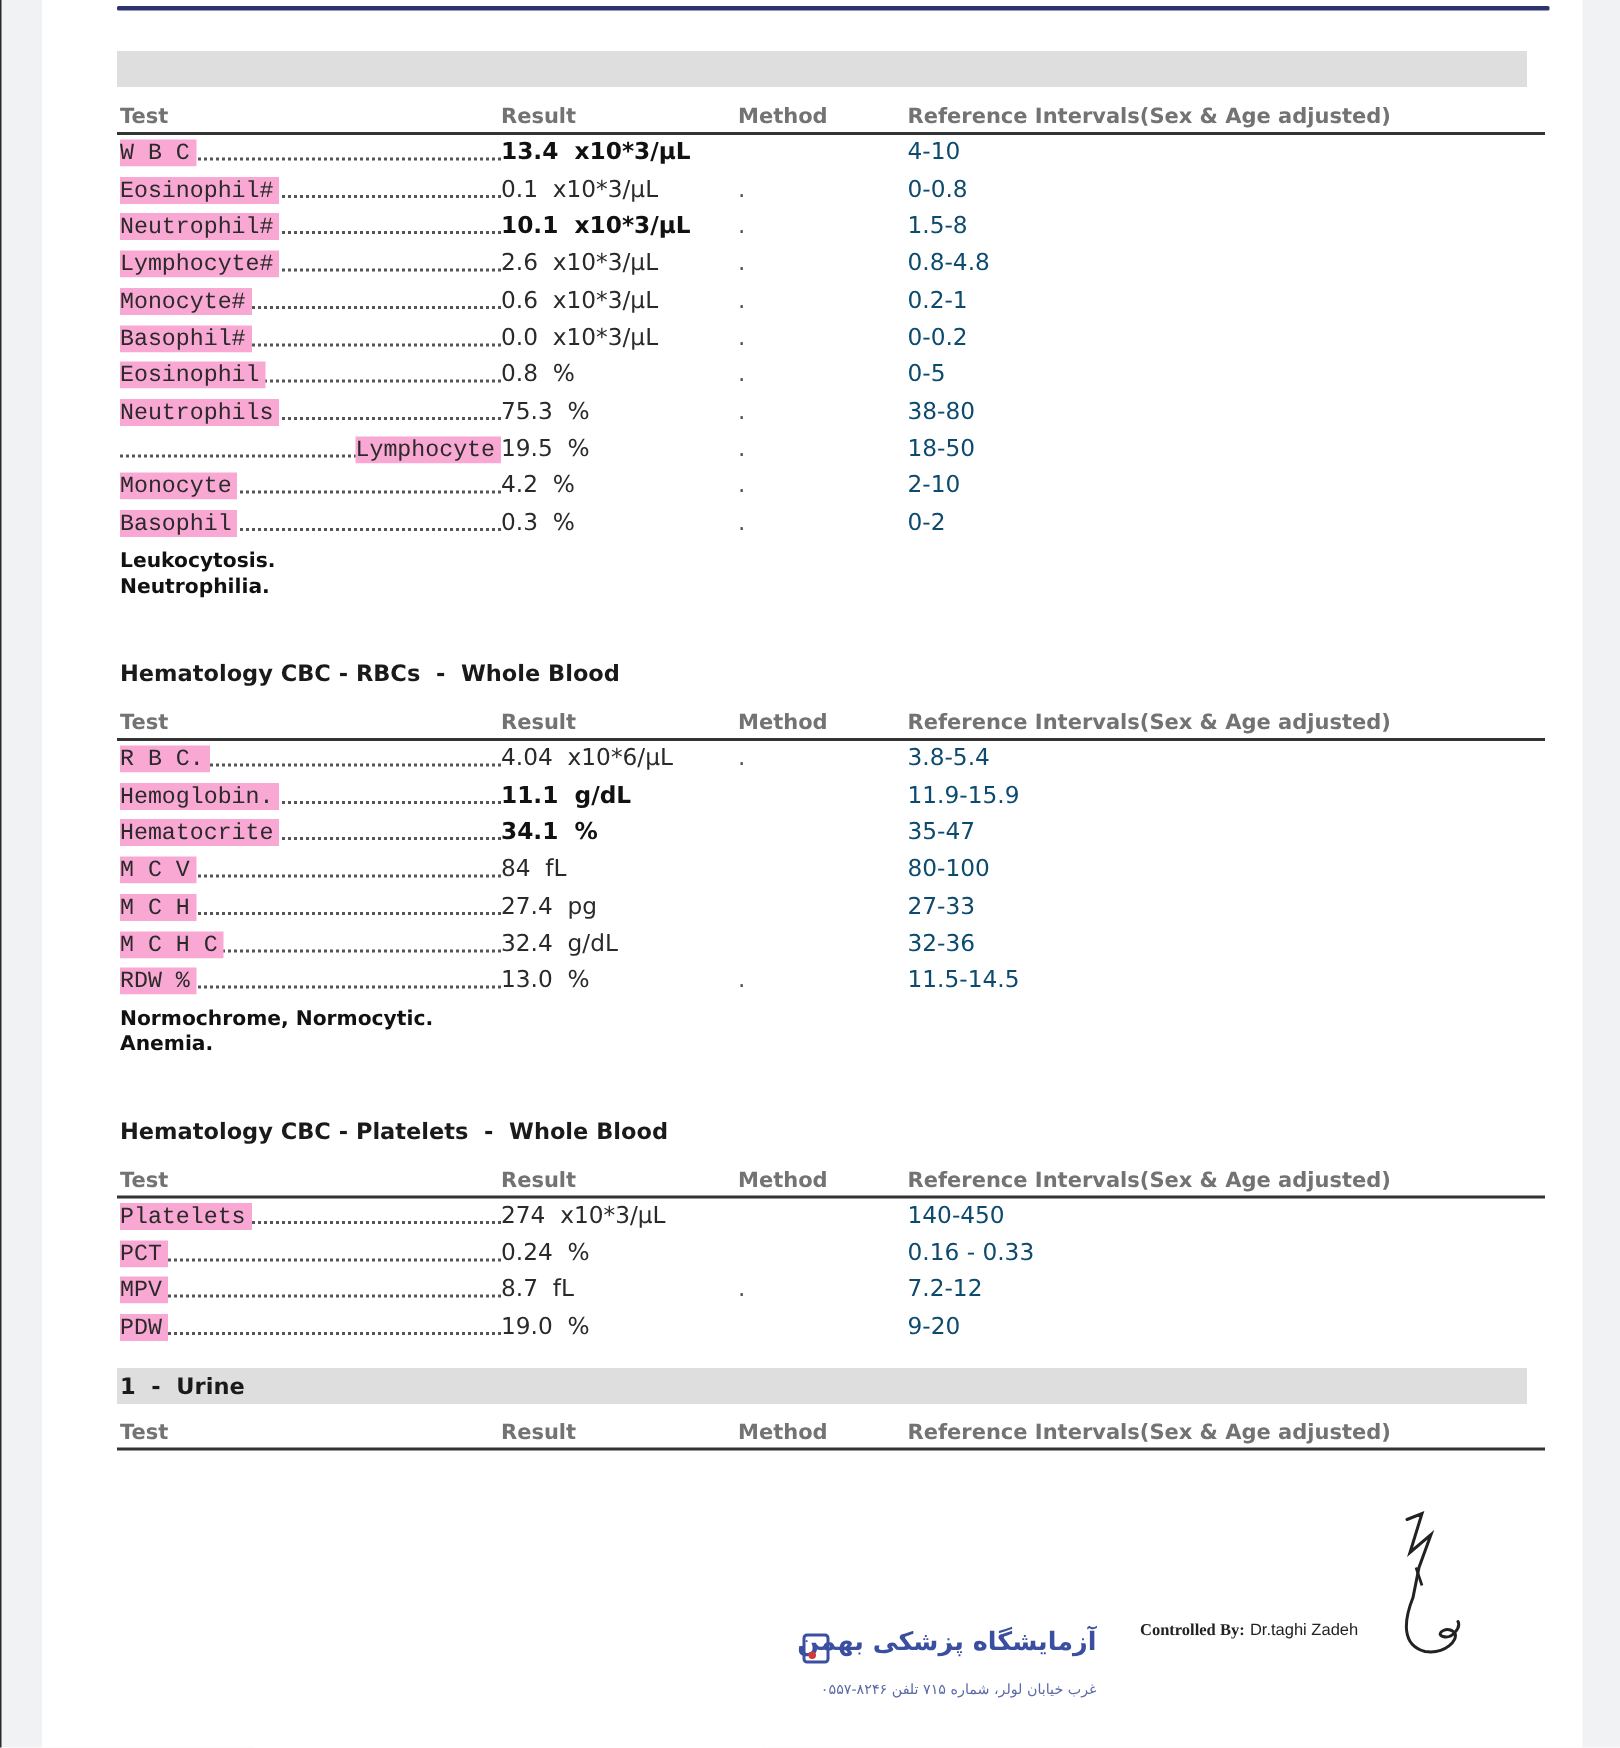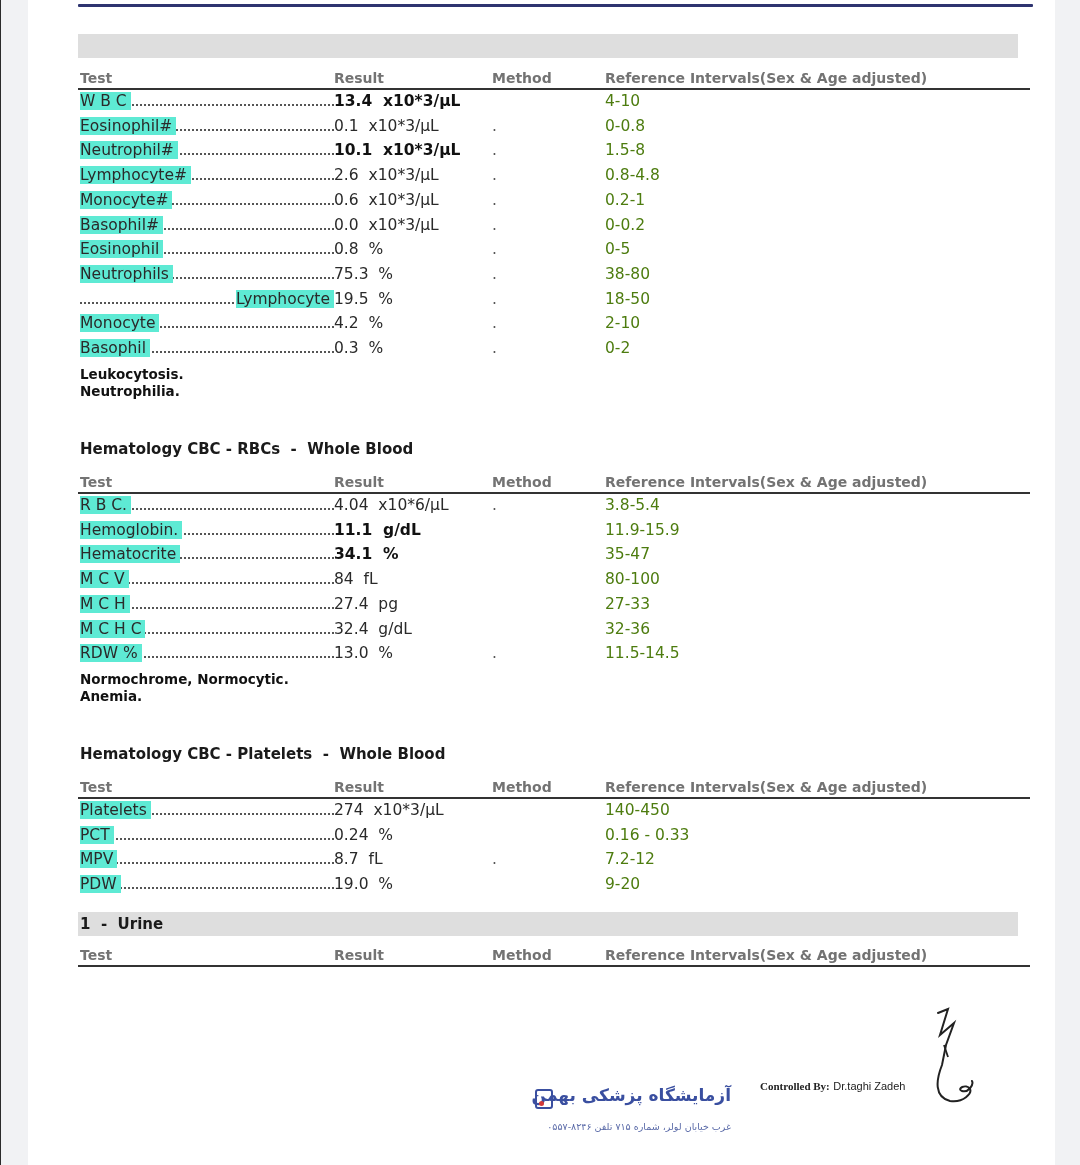--- a/index.html
+++ b/index.html
@@ -29,28 +29,28 @@
   }
   .hdr {
     position: absolute; font-weight: bold; font-size: 14px; color: #737373; white-space: pre;
   }
   .hdr-rule { position: absolute; left: 50px; width: 952px; height: 2px; background: #333; }
   .row { position: absolute; left: 52px; height: 24px; width: 900px; font-size: 15.5px; }
   .row .test {
     position: absolute; left: 0; width: 254px; overflow: hidden; white-space: nowrap;
     color: #2a2a2a;
   }
-  .row .test .lbl { background: #5eead4; padding-right: 4px; position: relative; z-index: 1; }
+  .row .test .lbl { background: #f9a8d4; padding-right: 4px; position: relative; z-index: 1; font-family: Liberation Mono, monospace; }
   .row .test .dots {
     position: absolute; left: 0; right: 0; bottom: 4px; border-bottom: 2px dotted #555;
   }
   .row .result { position: absolute; left: 254px; white-space: pre; color: #2a2a2a; }
   .row .result.bold { font-weight: bold; color: #111; }
   .row .method { position: absolute; left: 412px; color: #555; }
-  .row .ref { position: absolute; left: 525px; color: #4d7c0f; white-space: pre; }
+  .row .ref { position: absolute; left: 525px; color: #0c4a6e; white-space: pre; }
   .note { position: absolute; left: 52px; font-weight: bold; font-size: 13.5px; color: #111; line-height: 17px; }
   .footer-lab { position: absolute; left: 503px; top: 1085px; width: 200px; height: 50px; }
   .lab-name { font-size: 17px; color: #3a4fa0; direction: rtl; text-align: right; font-weight: bold; white-space: nowrap; }
   .lab-addr { font-size: 9.5px; color: #5a6aa8; direction: rtl; text-align: right; white-space: nowrap; margin-top: 16px; }
   .lab-logo { position: absolute; left: 4px; top: 4px; width: 14px; height: 16px; border: 2px solid #3a4fa0; border-radius: 3px; }
   .lab-logo::after { content: ""; position: absolute; left: 2px; bottom: 1px; width: 5px; height: 5px; border-radius: 50%; background: #d23a3a; }
   .controlled { position: absolute; left: 732px; top: 1080px; font-size: 11px; white-space: pre; }
   .controlled .k { font-family: "Liberation Serif", "DejaVu Serif", serif; font-weight: bold; }
   .controlled .v { font-family: "Liberation Sans", sans-serif; }
   .signature { position: absolute; left: 898px; top: 1005px; }

